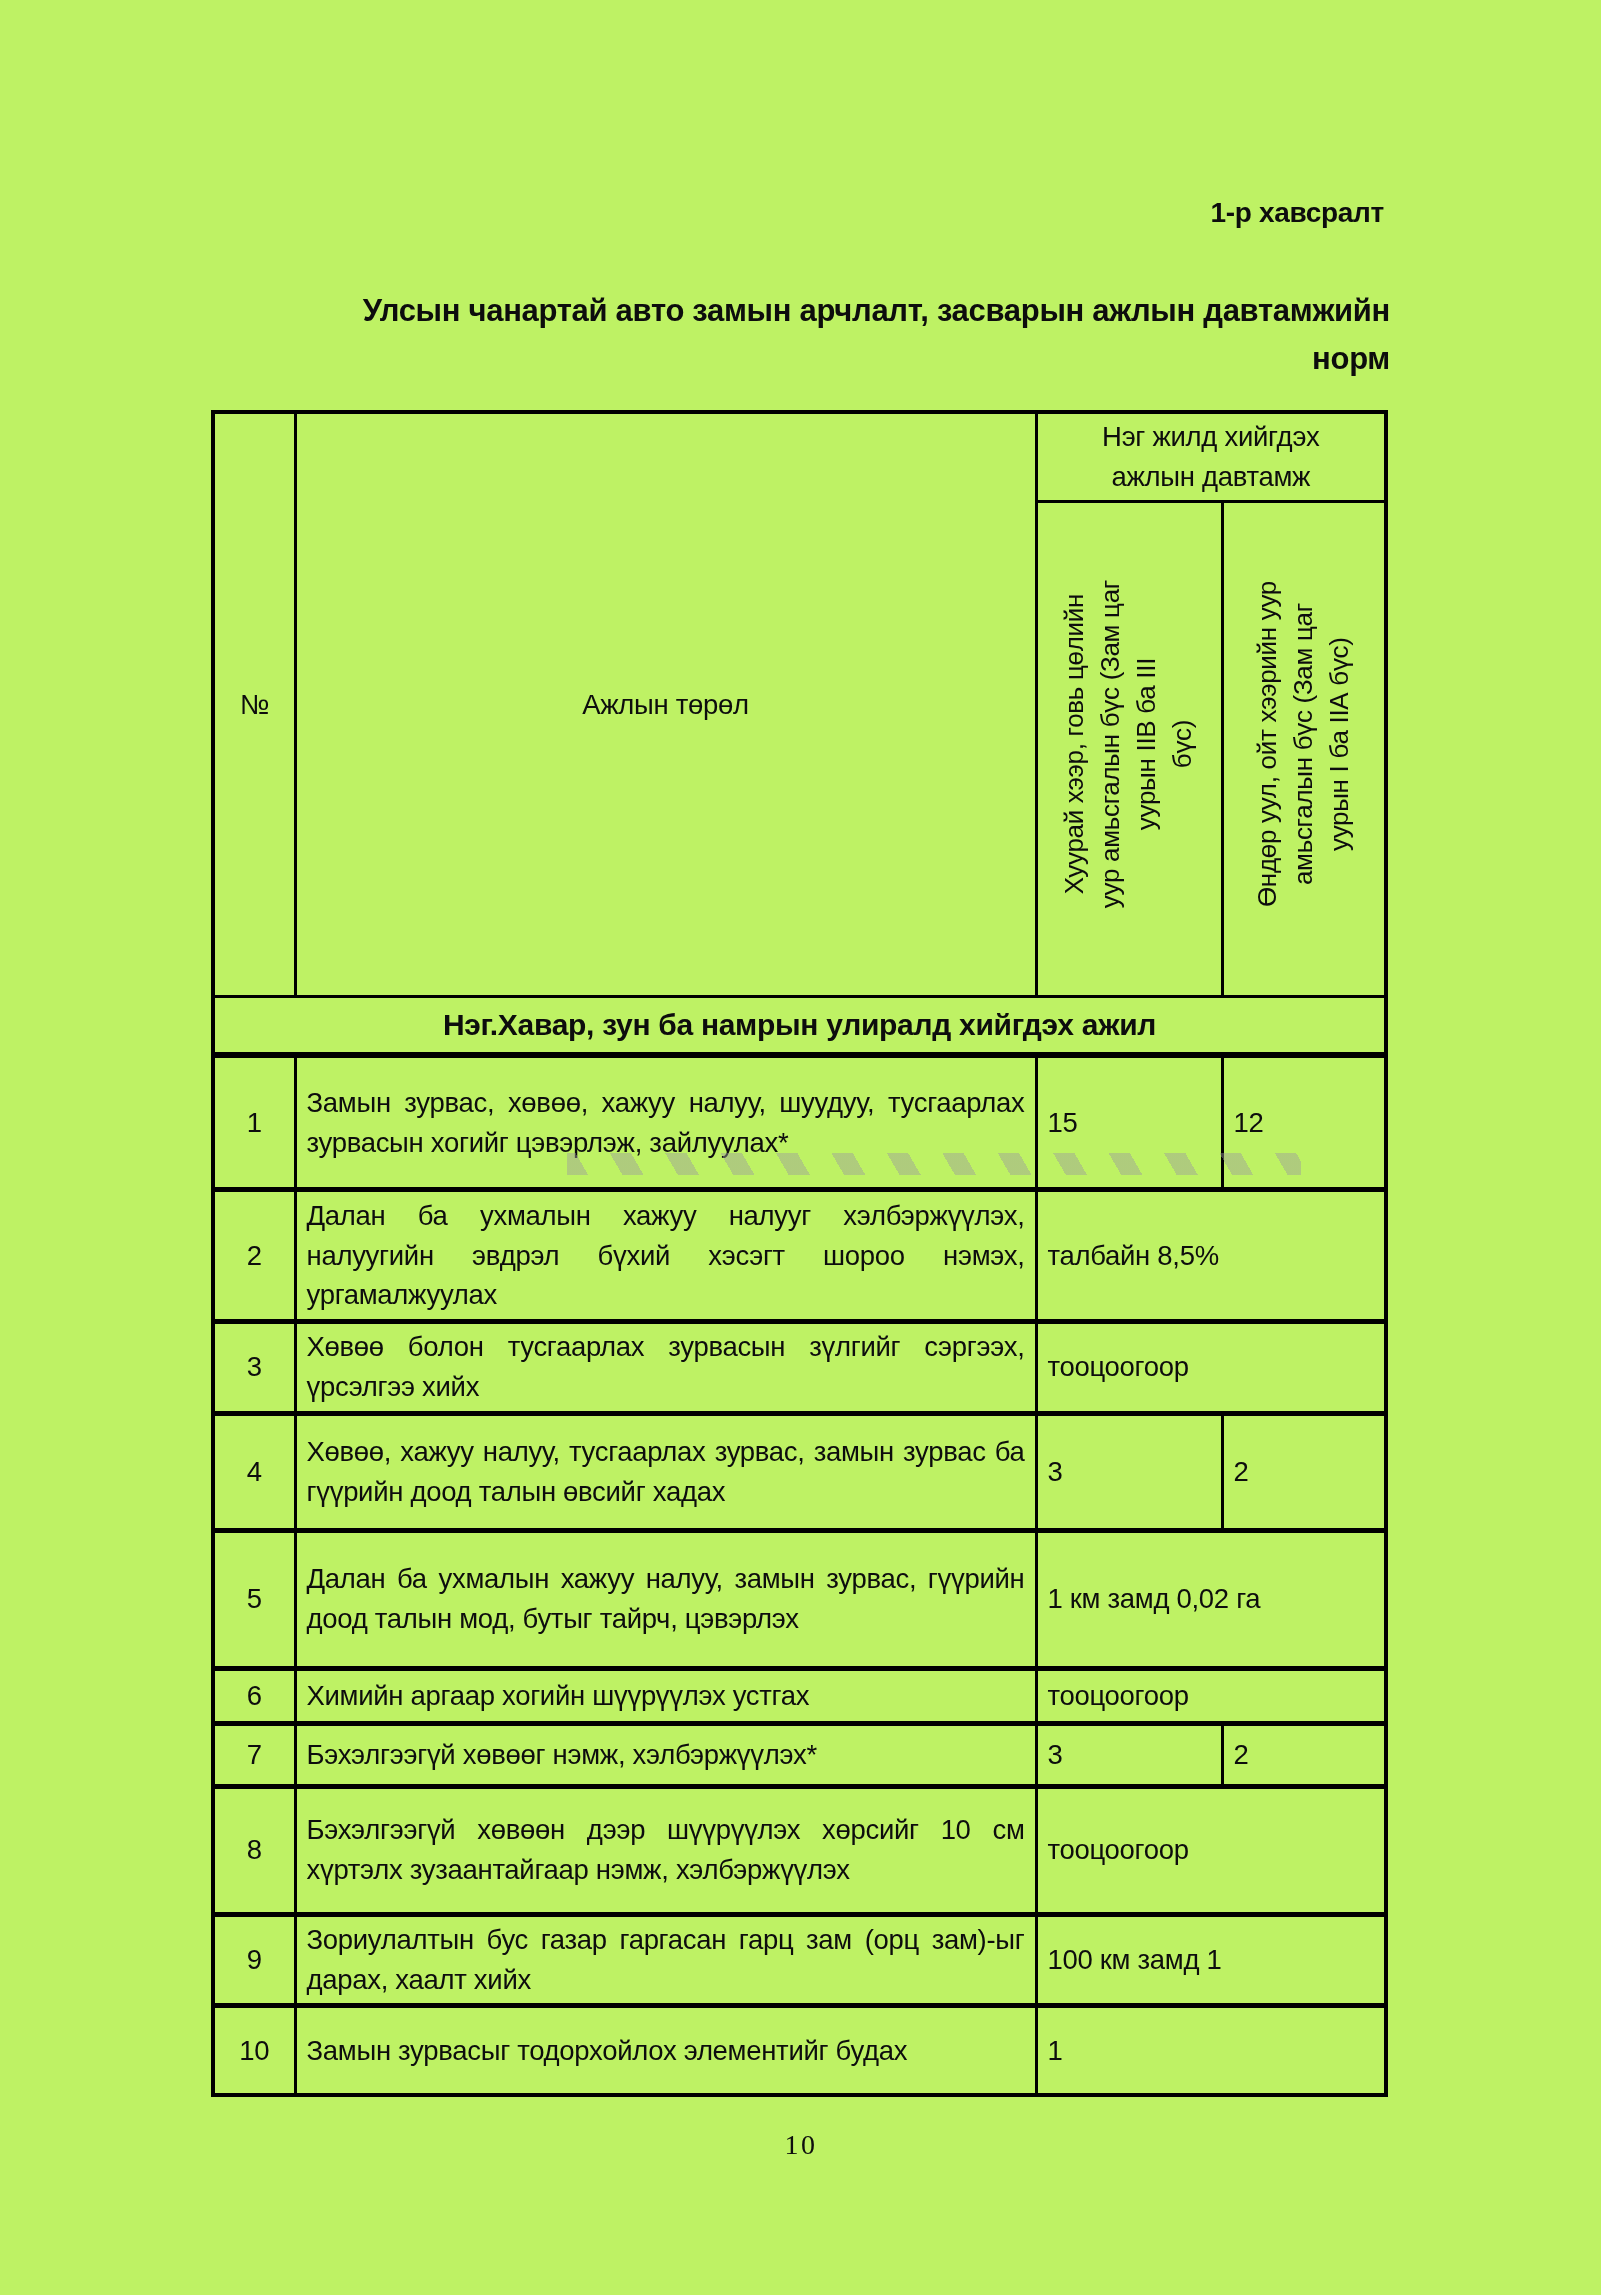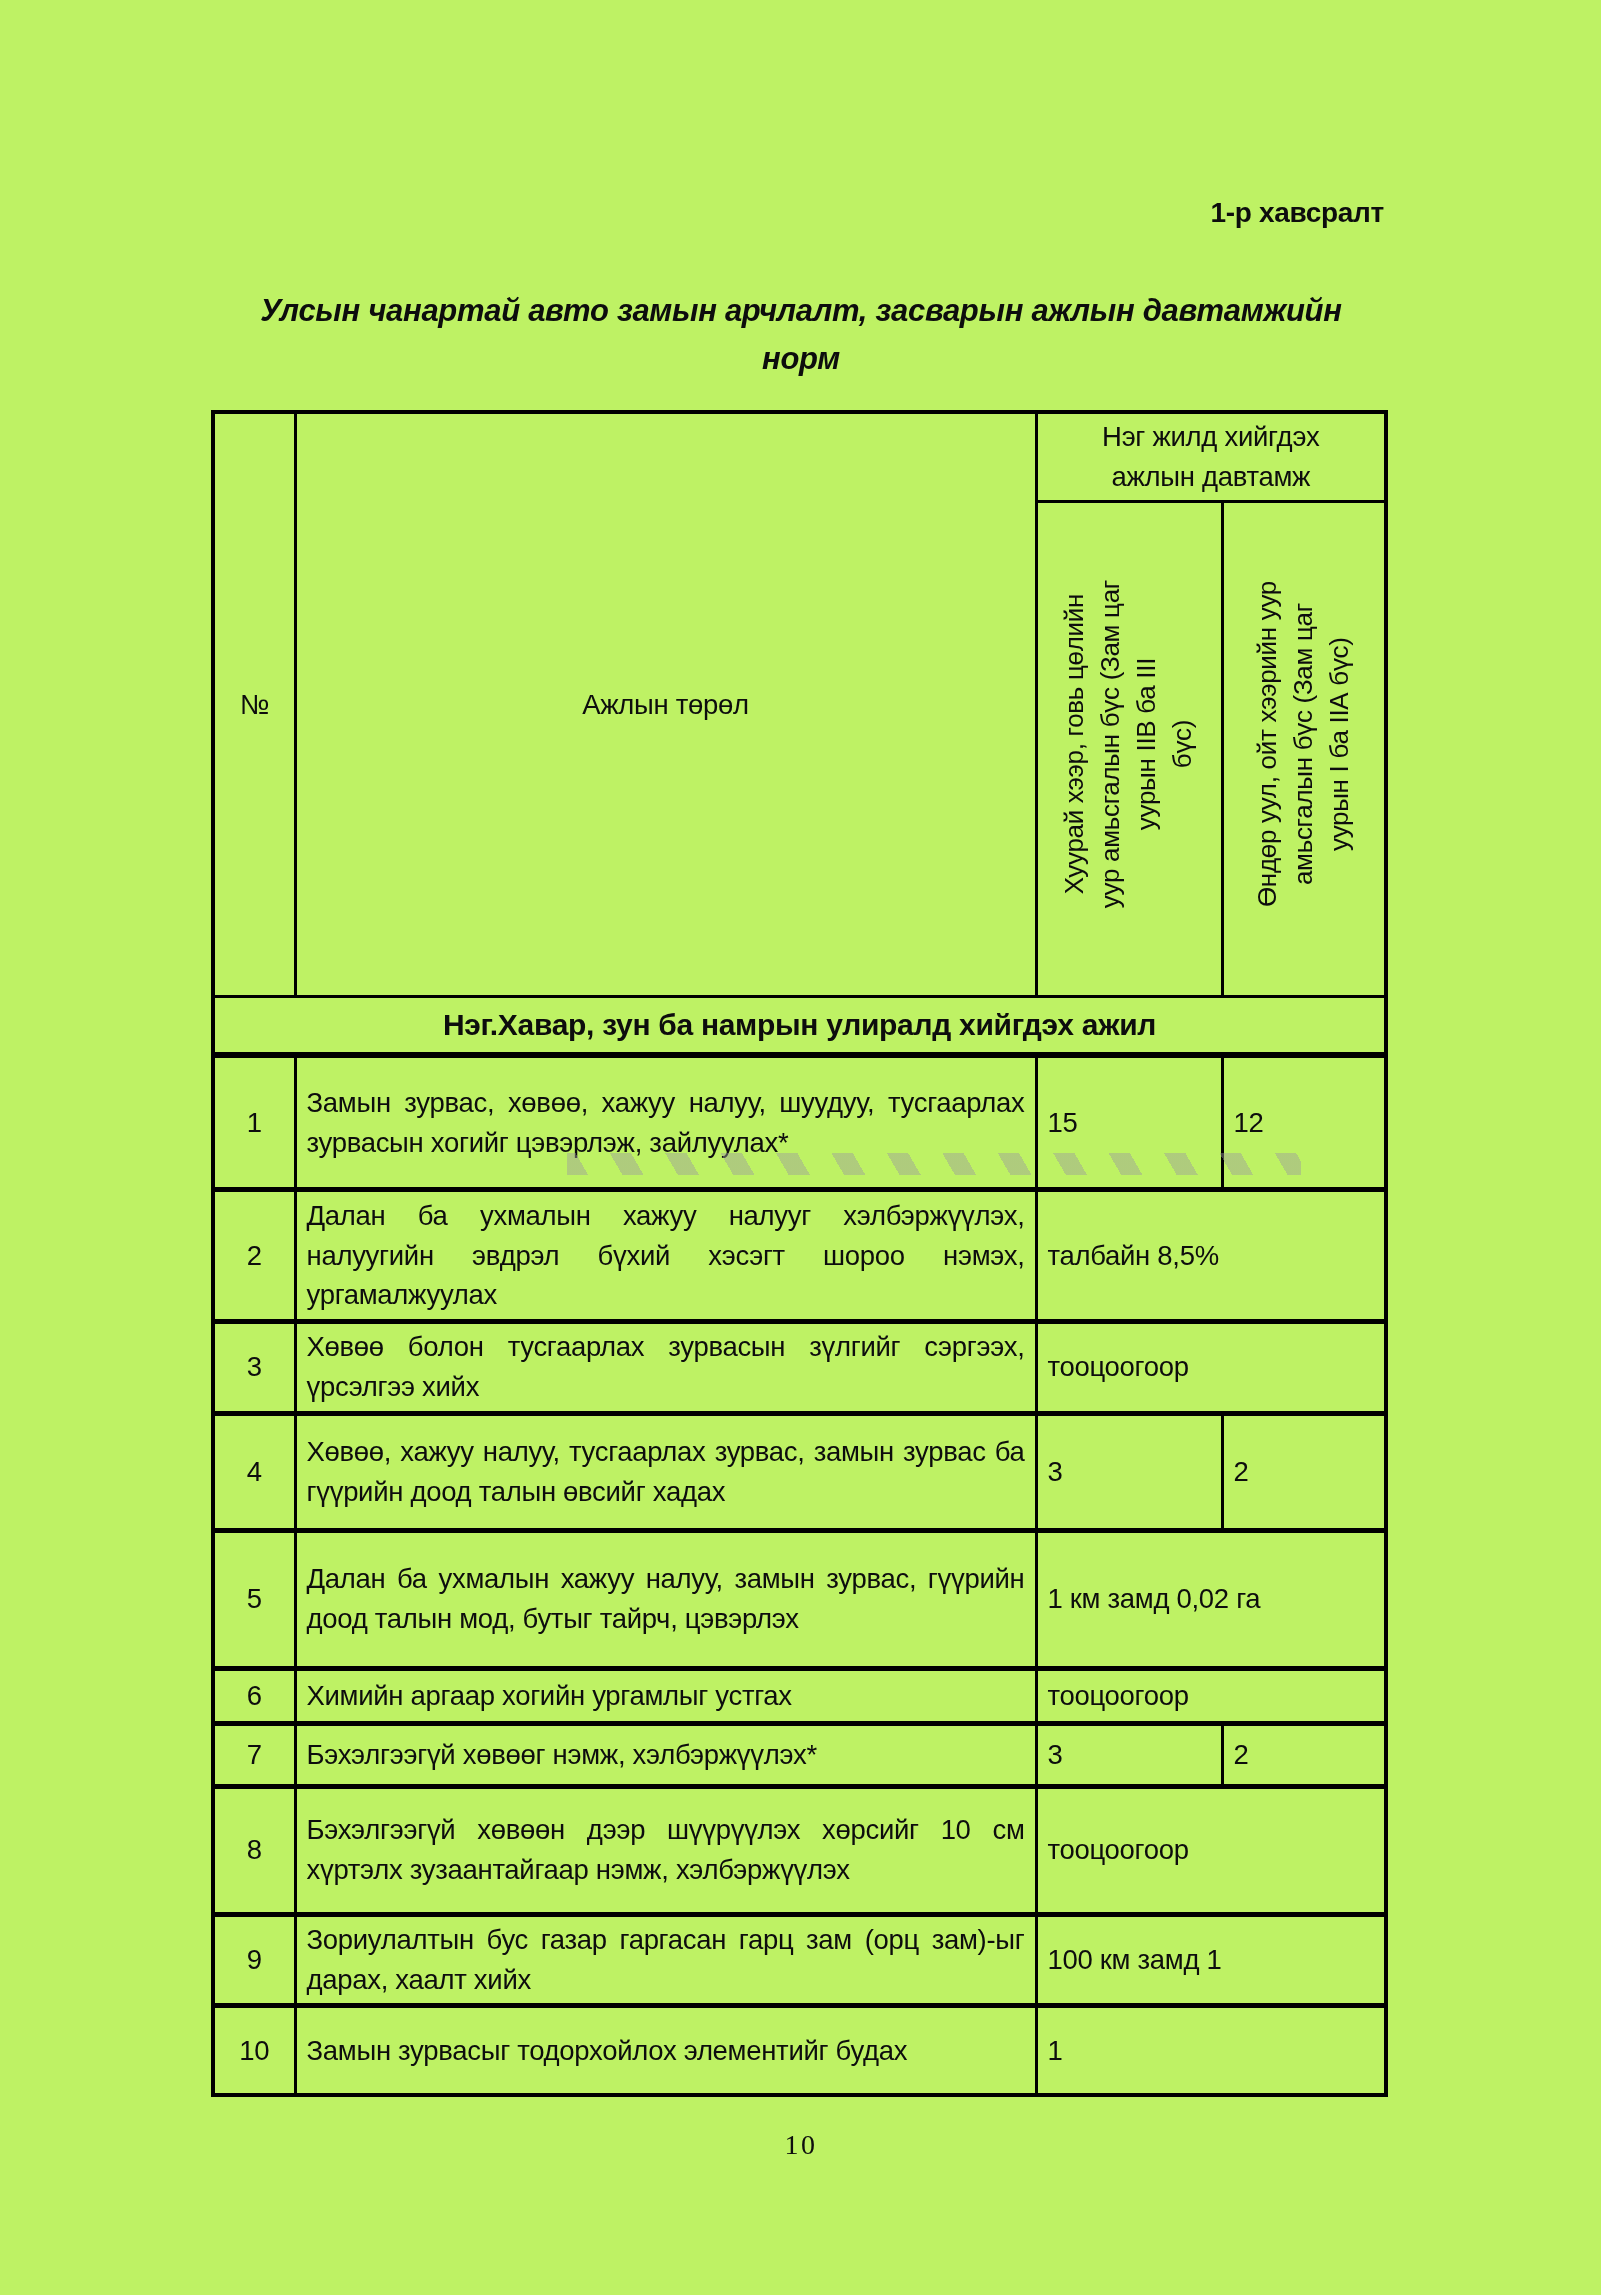--- a/index.html
+++ b/index.html
@@ -22,27 +22,26 @@
     font-size:28px;
     font-weight:bold;
     letter-spacing:-0.3px;
     white-space:nowrap;
   }
   .doc-title {
     position:absolute;
     top:287px;
     left:212px;
     width:1178px;
-    text-align:center;
+    text-align:right;
     font-size:31px;
     font-weight:bold;
     line-height:1.55;
     letter-spacing:-0.3px;
     white-space:pre-line;
-    font-style:italic;
   }
   table.norm {
     position:absolute;
     top:410px;
     left:211px;
     width:1173px;
     border-collapse:collapse;
     table-layout:fixed;
     border:4.2px solid #000;
   }
@@ -180,21 +179,21 @@
         <td class="val-cell">3</td>
         <td class="val-cell">2</td>
       </tr>
       <tr class="data-row r4">
         <td class="no-cell">5</td>
         <td class="task-cell">Далан ба ухмалын хажуу налуу, замын зурвас, гүүрийн доод талын мод, бутыг тайрч, цэвэрлэх</td>
         <td class="val-cell" colspan="2">1 км замд 0,02 га</td>
       </tr>
       <tr class="data-row r5">
         <td class="no-cell">6</td>
-        <td class="task-cell">Химийн аргаар хогийн ургамлыг устгах</td>
+        <td class="task-cell">Химийн аргаар хогийн шүүрүүлэх устгах</td>
         <td class="val-cell" colspan="2">тооцоогоор</td>
       </tr>
       <tr class="data-row r6">
         <td class="no-cell">7</td>
         <td class="task-cell">Бэхэлгээгүй хөвөөг нэмж, хэлбэржүүлэх*</td>
         <td class="val-cell">3</td>
         <td class="val-cell">2</td>
       </tr>
       <tr class="data-row r7">
         <td class="no-cell">8</td>

